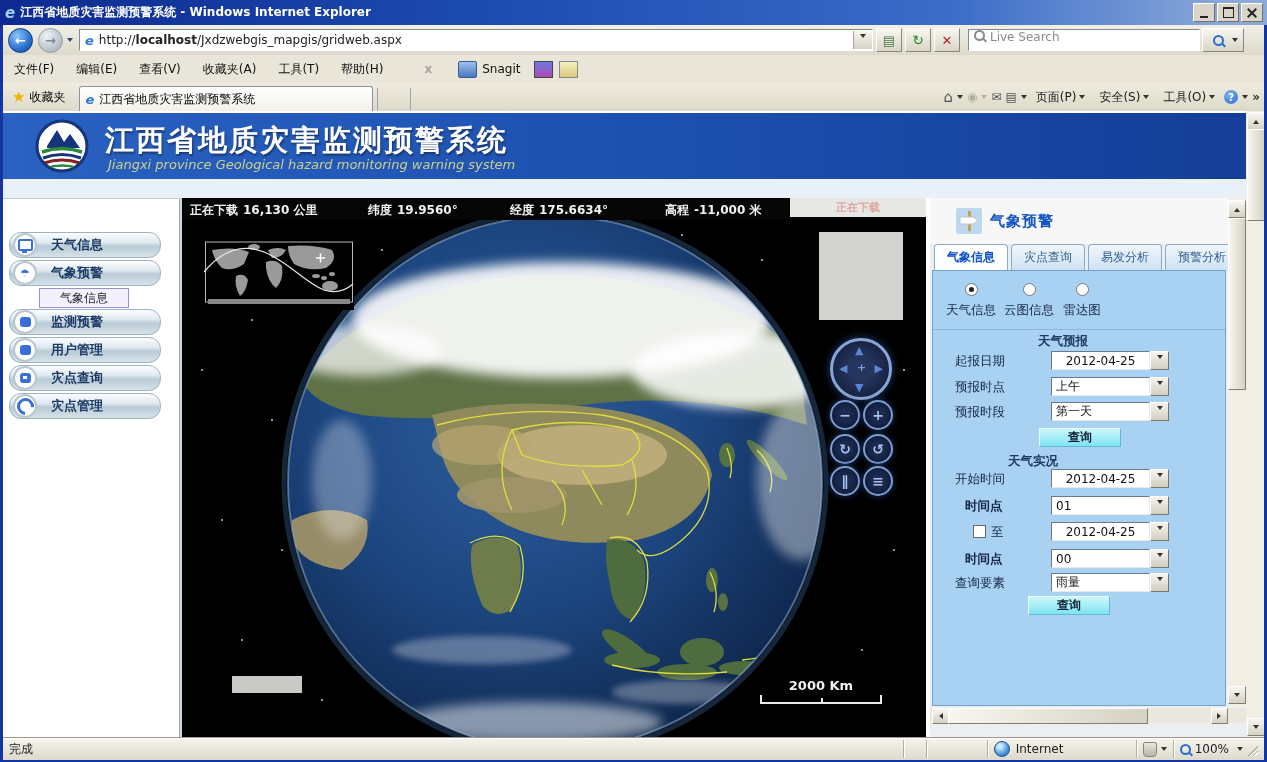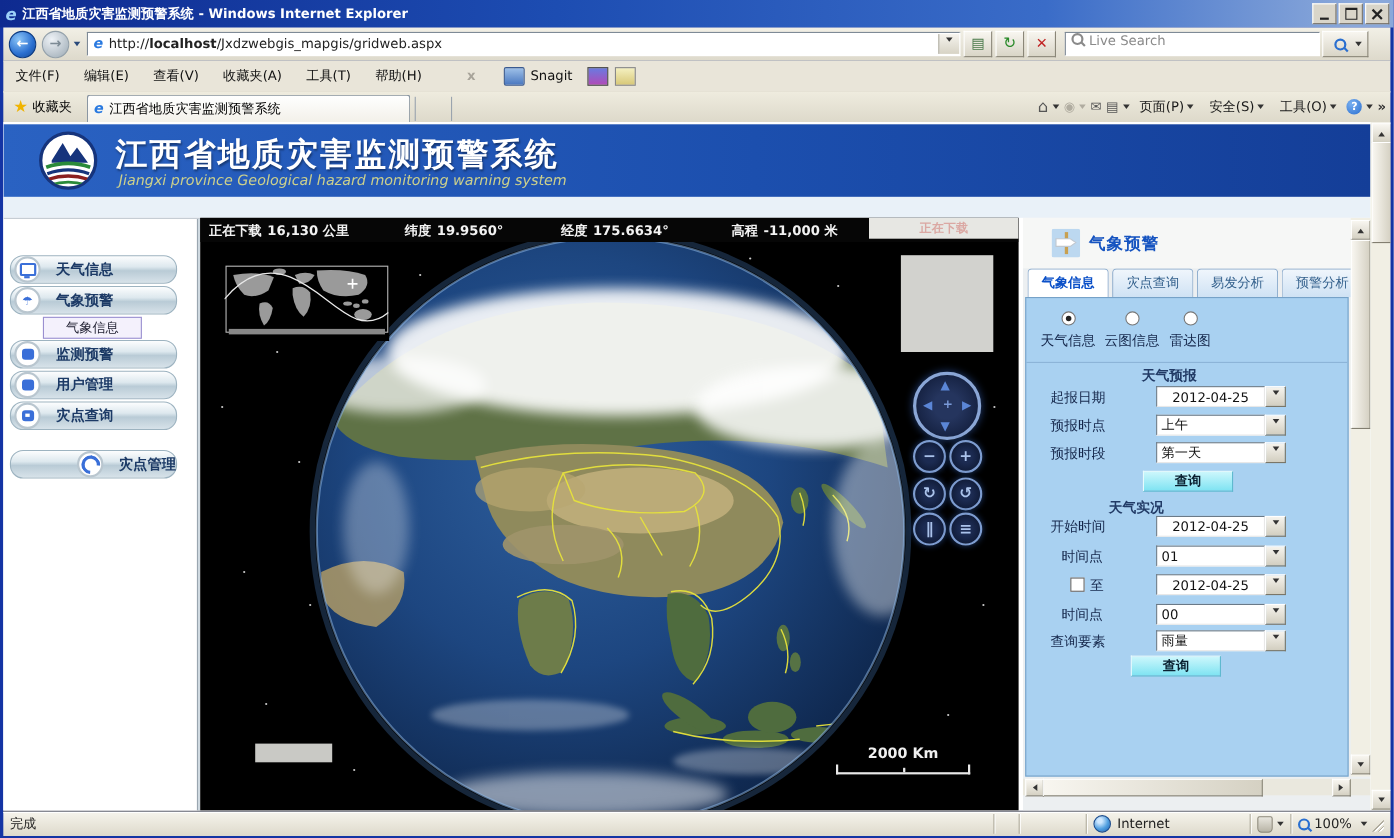--- a/index.html
+++ b/index.html
@@ -120,21 +120,21 @@
     border-radius:4px 4px 0 0;display:flex;align-items:center;justify-content:center;color:#33608c;font-size:12px;}
   .ptab.active{background:#fff;color:#0b50c8;font-weight:bold;}
   .p-body{position:absolute;left:2px;top:72px;width:294px;height:436px;background:#a9d1f1;border:1px solid #76a2c8;box-sizing:border-box;}
   .radio-col{position:absolute;top:12px;text-align:center;color:#14264a;font-size:12.5px;}
   .radio{width:11px;height:11px;border-radius:50%;background:#fff;border:1px solid #777;margin:0 auto 6px;position:relative;}
   .radio-col.on .radio:after{content:"";position:absolute;left:3px;top:3px;width:5px;height:5px;border-radius:50%;background:#222;}
   .sect{position:absolute;left:40px;width:180px;text-align:center;color:#223b66;font-weight:bold;font-size:12.5px;}
   .sect-line{position:absolute;left:0;width:292px;border-top:1px solid #8cb4d8;}
   .frow{position:absolute;left:0;width:280px;height:20px;}
   .flabel{position:absolute;left:22px;top:2px;color:#14264a;font-size:12.5px;}
-  .flabel.ind{left:32px;}
+  .flabel.ind{left:32px;font-weight:bold;}
   .dd{position:absolute;left:118px;top:0;width:118px;height:19px;display:flex;}
   .ddv{flex:1;background:#fff;border:1px solid;border-color:#6a7a88 #e8e8e8 #e8e8e8 #6a7a88;font-size:12px;
     display:flex;align-items:center;padding-left:4px;color:#111;overflow:hidden;white-space:nowrap;}
   .ddv.center{justify-content:center;padding-left:0;}
   .ddbtn{width:17px;background:linear-gradient(#f6f4ee,#d2cec0);border:1px solid;border-color:#fff #7a7668 #7a7668 #fff;
     display:flex;justify-content:center;}
   .chk{position:absolute;left:40px;top:3px;width:11px;height:11px;background:#fff;border:1px solid #666;}
   .chk-label{position:absolute;left:58px;top:2px;color:#14264a;font-size:12.5px;}
   .qbtn{position:absolute;width:80px;height:17px;background:linear-gradient(180deg,#ccf7fc,#7fe3f2);
     border:1px solid #5fb9cf;border-top-color:#e6fbfd;border-left-color:#e6fbfd;color:#0a2030;font-weight:bold;
@@ -308,21 +308,21 @@
             <span class="ic-blob"></span>
           </span>
       <span class="sbl">用户管理</span>
     </div>
     <div class="sbtn" style="top:166px;">
       <span class="icircle">
             <span class="ic-blob dot"></span>
           </span>
       <span class="sbl">灾点查询</span>
     </div>
-    <div class="sbtn" style="top:210px;justify-content:flex-end;">
+    <div class="sbtn" style="top:194px;">
       <span class="icircle">
             <span class="ic-swirl"></span>
           </span>
       <span class="sbl">灾点管理</span>
     </div>
   </div>
 
   <div class="map">
     <div class="map-status">
       <span class="ms" style="left:8px;"><b>正在下载</b><i>16,130 公里</i></span>

